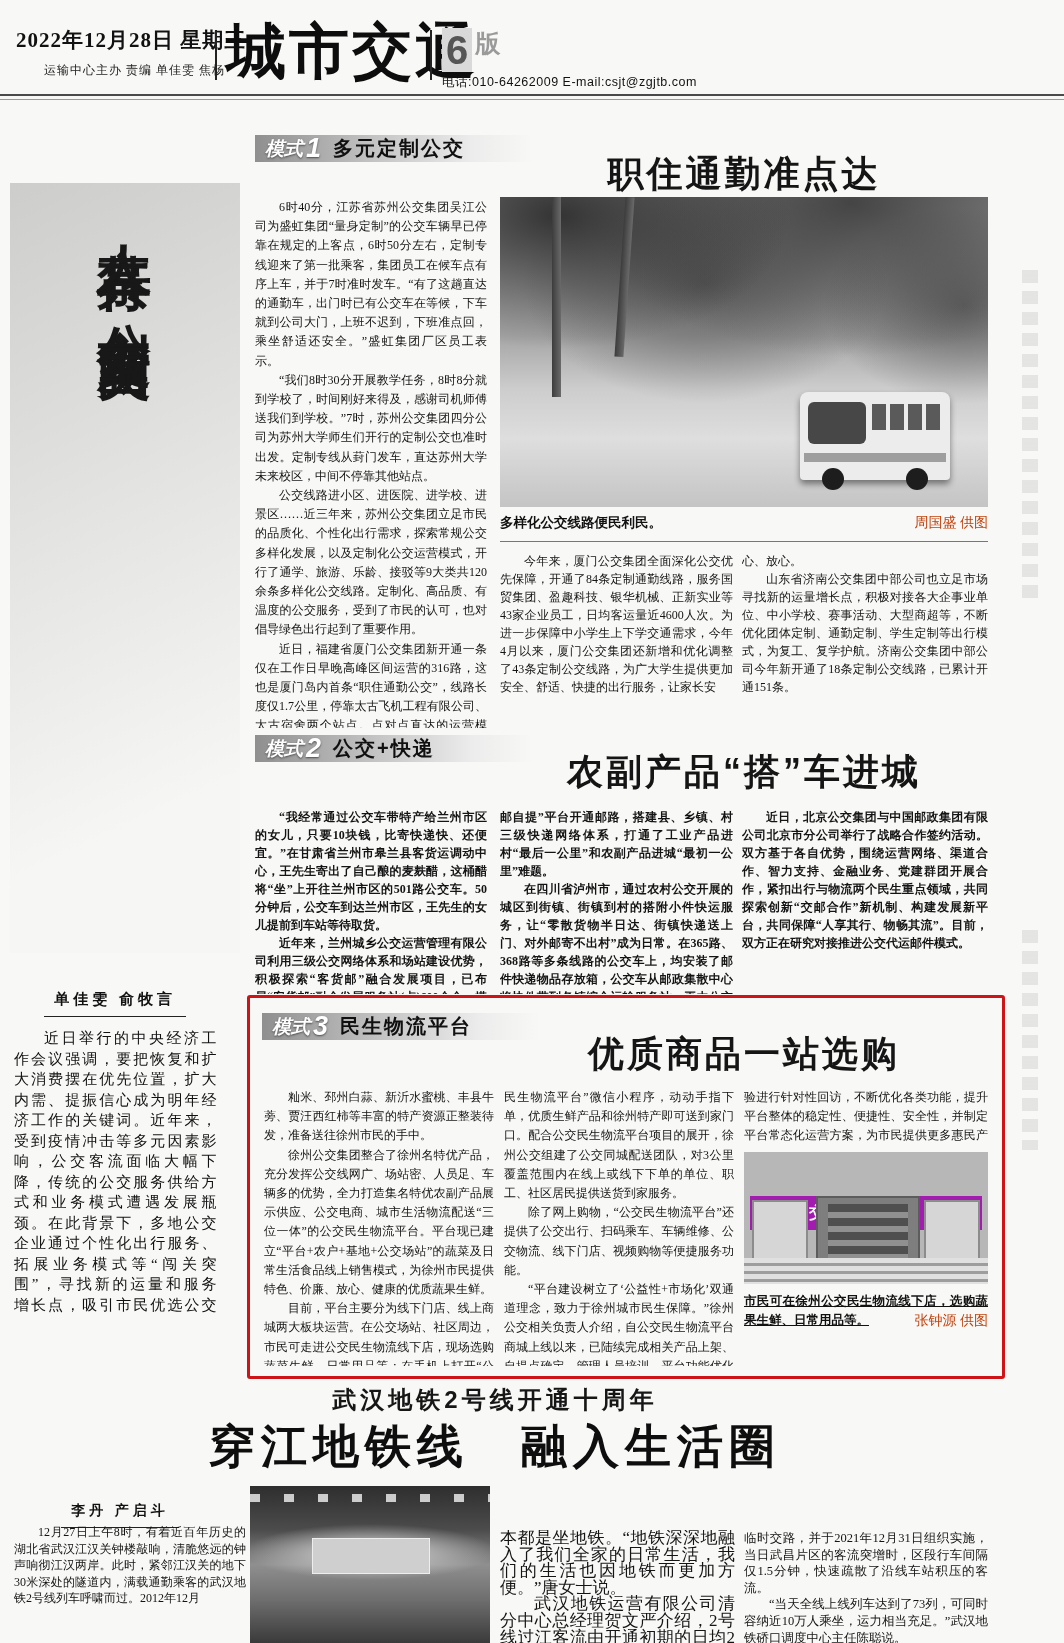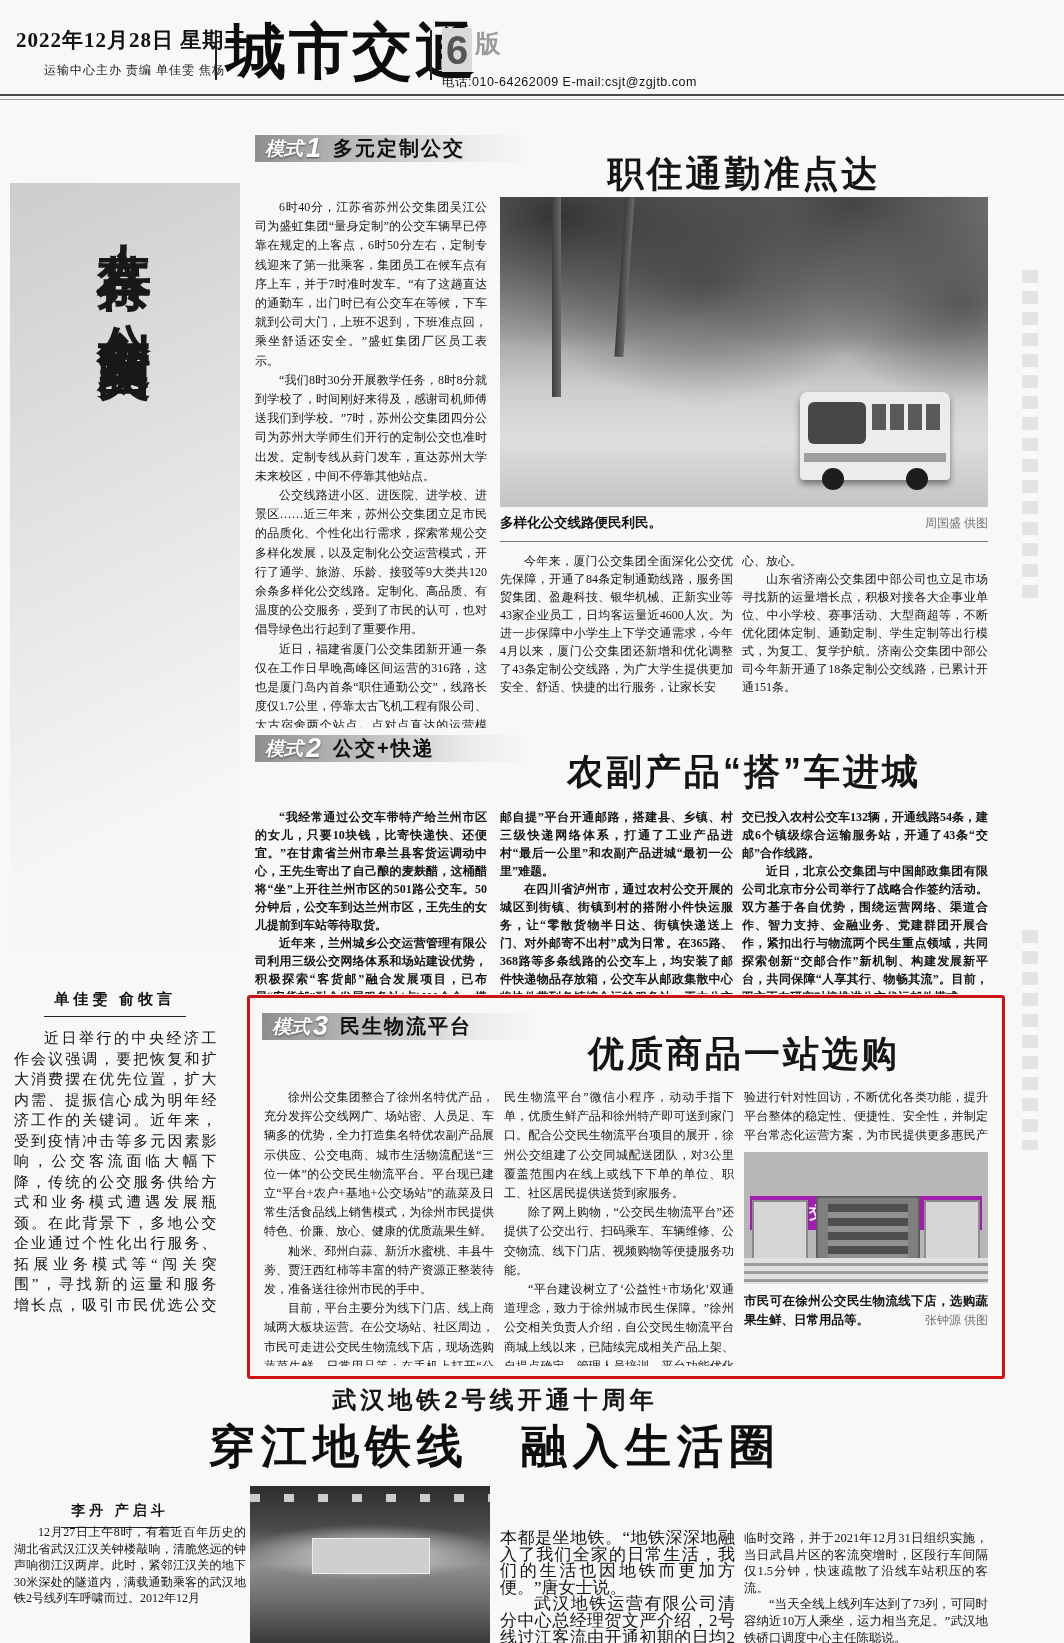--- a/index.html
+++ b/index.html
@@ -52,21 +52,21 @@
   .col p.noind{text-indent:0;}
   .lh19{font-size:12px;line-height:19.2px;}
   .lh18{font-size:12px;line-height:18px;}
   .lh17{font-size:12px;line-height:18px;font-weight:bold;}
   .lh16{font-size:12px;line-height:16.6px;}
 
   
   .caprow{display:flex;justify-content:space-between;align-items:flex-end;
     border-bottom:1.5px solid #777;padding-bottom:9px;}
   .cap{font-weight:bold;font-size:13.5px;}
-  .credit{font-weight:normal;font-size:12px;color:#737373;}
+  .credit{font-weight:normal;font-size:14px;color:#c2410c;}
   .cap-small{font-weight:bold;font-size:12.5px;line-height:19px;text-align:justify;}
   .cap-small .credit{float:right;}
 
   
   .photo{overflow:hidden;}
   .photo1{background:
     radial-gradient(ellipse 330px 190px at 12% 6%, rgba(35,35,35,.85), rgba(35,35,35,0) 70%),
     radial-gradient(ellipse 380px 220px at 72% 2%, rgba(50,50,50,.8), rgba(50,50,50,0) 70%),
     radial-gradient(ellipse 260px 170px at 42% 28%, rgba(60,60,60,.65), rgba(60,60,60,0) 70%),
     radial-gradient(ellipse 200px 140px at 95% 35%, rgba(55,55,55,.6), rgba(55,55,55,0) 70%),
@@ -185,35 +185,34 @@
 
   <div class="abs col lh17" style="left:255px;top:808px;width:232px;height:186px;">
     <p>“我经常通过公交车带特产给兰州市区的女儿，只要10块钱，比寄快递快、还便宜。”在甘肃省兰州市皋兰县客货运调动中心，王先生寄出了自己酿的麦麸醋，这桶醋将“坐”上开往兰州市区的501路公交车。50分钟后，公交车到达兰州市区，王先生的女儿提前到车站等待取货。</p>
     <p>近年来，兰州城乡公交运营管理有限公司利用三级公交网络体系和场站建设优势，积极探索“客货邮”融合发展项目，已布局“客货邮”融合发展服务站(点)600余个，搭载“易</p>
   </div>
   <div class="abs col lh17" style="left:500px;top:808px;width:233px;height:186px;">
     <p class="noind">邮自提”平台开通邮路，搭建县、乡镇、村三级快递网络体系，打通了工业产品进村“最后一公里”和农副产品进城“最初一公里”难题。</p>
     <p>在四川省泸州市，通过农村公交开展的城区到街镇、街镇到村的搭附小件快运服务，让“零散货物半日达、街镇快递送上门、对外邮寄不出村”成为日常。在365路、368路等多条线路的公交车上，均安装了邮件快递物品存放箱，公交车从邮政集散中心将快件带到各镇综合运输服务站，再由公交车及时将邮件配送到村民手中。据了解，泸州公</p>
   </div>
   <div class="abs col lh17" style="left:742px;top:808px;width:246px;height:186px;">
-    <p class="noind">交已投入农村公交车132辆，开通线路54条，建成6个镇级综合运输服务站，开通了43条“交邮”合作线路。</p>
     <p>近日，北京公交集团与中国邮政集团有限公司北京市分公司举行了战略合作签约活动。双方基于各自优势，围绕运营网络、渠道合作、智力支持、金融业务、党建群团开展合作，紧扣出行与物流两个民生重点领域，共同探索创新“交邮合作”新机制、构建发展新平台，共同保障“人享其行、物畅其流”。目前，双方正在研究对接推进公交代运邮件模式。</p>
   </div>
 
   <div class="abs redbox" style="left:247px;top:995px;width:752px;height:378px;"></div>
   <div class="abs badge" style="left:262px;top:1013px;">
     <span class="bp">模式</span>
     <span class="bn">3</span>
     <span class="bl">民生物流平台</span>
   </div>
   <div class="abs sec-head" style="left:500px;top:1030px;width:488px;">优质商品一站选购</div>
 
   <div class="abs col lh19" style="left:264px;top:1088px;width:230px;height:278px;">
+    <p>籼米、邳州白蒜、新沂水蜜桃、丰县牛蒡、贾汪西红柿等丰富的特产资源正整装待发，准备送往徐州市民的手中。</p>
     <p>徐州公交集团整合了徐州名特优产品，充分发挥公交线网广、场站密、人员足、车辆多的优势，全力打造集名特优农副产品展示供应、公交电商、城市生活物流配送“三位一体”的公交民生物流平台。平台现已建立“平台+农户+基地+公交场站”的蔬菜及日常生活食品线上销售模式，为徐州市民提供特色、价廉、放心、健康的优质蔬果生鲜。</p>
-    <p>籼米、邳州白蒜、新沂水蜜桃、丰县牛蒡、贾汪西红柿等丰富的特产资源正整装待发，准备送往徐州市民的手中。</p>
     <p>目前，平台主要分为线下门店、线上商城两大板块运营。在公交场站、社区周边，市民可走进公交民生物流线下店，现场选购蔬菜生鲜、日常用品等；在手机上打开“公交</p>
   </div>
   <div class="abs col lh19" style="left:504px;top:1088px;width:230px;height:278px;">
     <p class="noind">民生物流平台”微信小程序，动动手指下单，优质生鲜产品和徐州特产即可送到家门口。配合公交民生物流平台项目的展开，徐州公交组建了公交同城配送团队，对3公里覆盖范围内在线上或线下下单的单位、职工、社区居民提供送货到家服务。</p>
     <p>除了网上购物，“公交民生物流平台”还提供了公交出行、扫码乘车、车辆维修、公交物流、线下门店、视频购物等便捷服务功能。</p>
     <p>“平台建设树立了‘公益性+市场化’双通道理念，致力于徐州城市民生保障。”徐州公交相关负责人介绍，自公交民生物流平台商城上线以来，已陆续完成相关产品上架、自提点确定、管理人员培训、平台功能优化等各项工作，上线首日收获了一千余笔订单。下一步，平台还将对下单及收货后的体</p>
   </div>
   <div class="abs col lh19" style="left:744px;top:1088px;width:244px;height:60px;">
     <p class="noind">验进行针对性回访，不断优化各类功能，提升平台整体的稳定性、便捷性、安全性，并制定平台常态化运营方案，为市民提供更多惠民产品和便民服务。</p>
   </div>
@@ -222,21 +221,21 @@
     <div class="signbar">
       <span class="signtext">公交民生物流平台</span>
     </div>
     <div class="storewin" style="left:8px;"></div>
     <div class="storewin" style="right:8px;"></div>
     <div class="storedoor">
       <div class="shelves"></div>
     </div>
     <div class="steps"></div>
   </div>
-  <div class="abs cap-small" style="left:744px;top:1292px;width:244px;">
+  <div class="abs cap-small" style="left:744px;top:1292px;width:244px;text-decoration:underline;">
     <span>市民可在徐州公交民生物流线下店，选购蔬果生鲜、日常用品等。</span>
     <span class="credit">张钟源 供图</span>
   </div>
 
   <div class="abs bk" style="left:20px;top:1384px;width:950px;">武汉地铁2号线开通十周年</div>
   <div class="abs bh" style="left:20px;top:1416px;width:950px;">穿江地铁线　融入生活圈</div>
   <div class="abs byline-wrap" style="left:20px;top:1492px;width:200px;">
     <span class="underline" style="font-size:14px;font-family:Liberation Serif, serif;">李丹 产启斗</span>
   </div>
 

